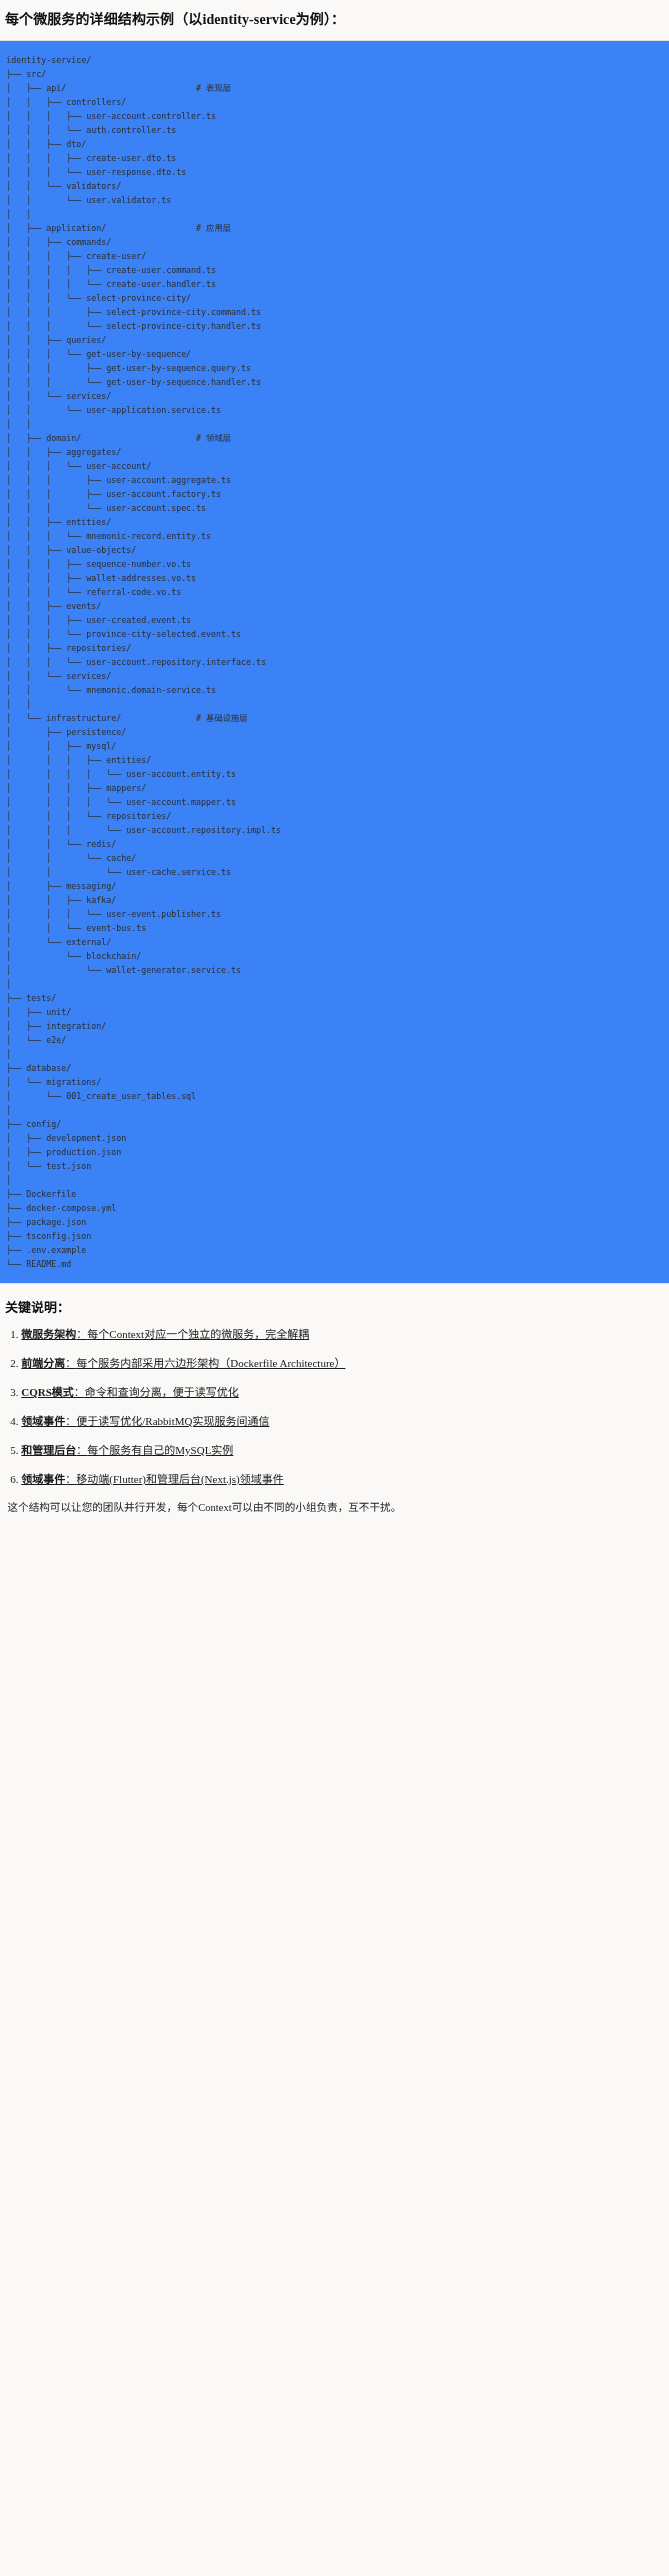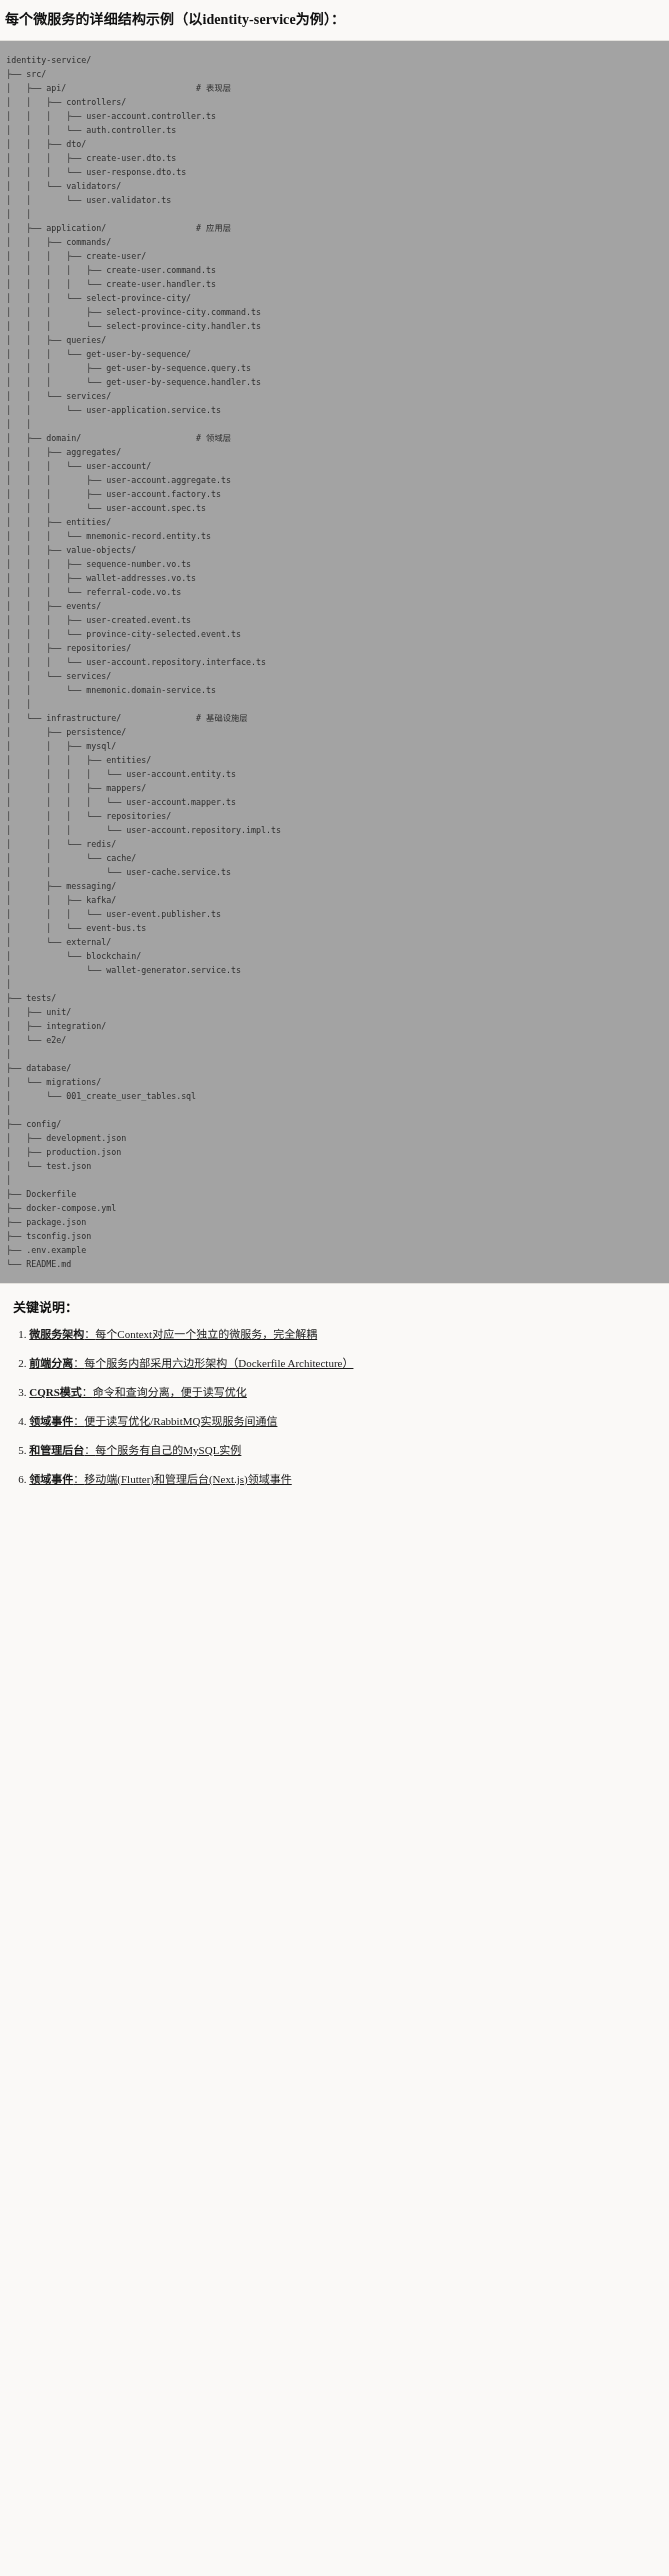--- a/index.html
+++ b/index.html
@@ -35,39 +35,38 @@
   .rule {
     height: 0.6px;
     background: #e3e1dd;
     border: 0;
     margin: 0;
     width: 100%;
   }
 
   
   .code-block {
-    background: #a3a3a3;
+    background: #3b82f6;
     padding: 12.5px 6.3px 11.3px 6.3px;
     margin: 0;
   }
   pre.tree {
     margin: 0;
     font-family: "DejaVu Sans Mono", "Liberation Mono", monospace;
     font-size: 8.3px;
     line-height: 14px;
     color: #2d2d2d;
     white-space: pre;
     tab-size: 4;
     letter-spacing: 0px;
   }
 
   
   .keypoints {
     padding: 10px 21px 5px 5px;
-    margin-left: 8px;
   }
   .kp-title {
     font-family: "Liberation Serif", "DejaVu Serif", serif;
     font-weight: bold;
     font-size: 13px;
     color: #111;
     margin: 3.8px 0 10px 0;
   }
   ol.kp-list {
     margin: 0;
@@ -203,16 +202,17 @@
 
     <ol class="kp-list">
         <li><span class="kp-term">微服务架构</span><span class="kp-sep">：</span><span class="kp-desc">每个Context对应一个独立的微服务，完全解耦</span></li>
         <li><span class="kp-term">前端分离</span><span class="kp-sep">：</span><span class="kp-desc">每个服务内部采用六边形架构（Dockerfile Architecture）</span></li>
         <li><span class="kp-term">CQRS模式</span><span class="kp-sep">：</span><span class="kp-desc">命令和查询分离，便于读写优化</span></li>
         <li><span class="kp-term">领域事件</span><span class="kp-sep">：</span><span class="kp-desc">便于读写优化/RabbitMQ实现服务间通信</span></li>
         <li><span class="kp-term">和管理后台</span><span class="kp-sep">：</span><span class="kp-desc">每个服务有自己的MySQL实例</span></li>
         <li><span class="kp-term">领域事件</span><span class="kp-sep">：</span><span class="kp-desc">移动端(Flutter)和管理后台(Next.js)领域事件</span></li>
       </ol>
 
+    <div class="kp-footer">这个结构可以让您的团队并行开发，每个Context可以由不同的小组负责，互不干扰。</div>
   </div>
 
 </div>
 
 
 </body></html>

